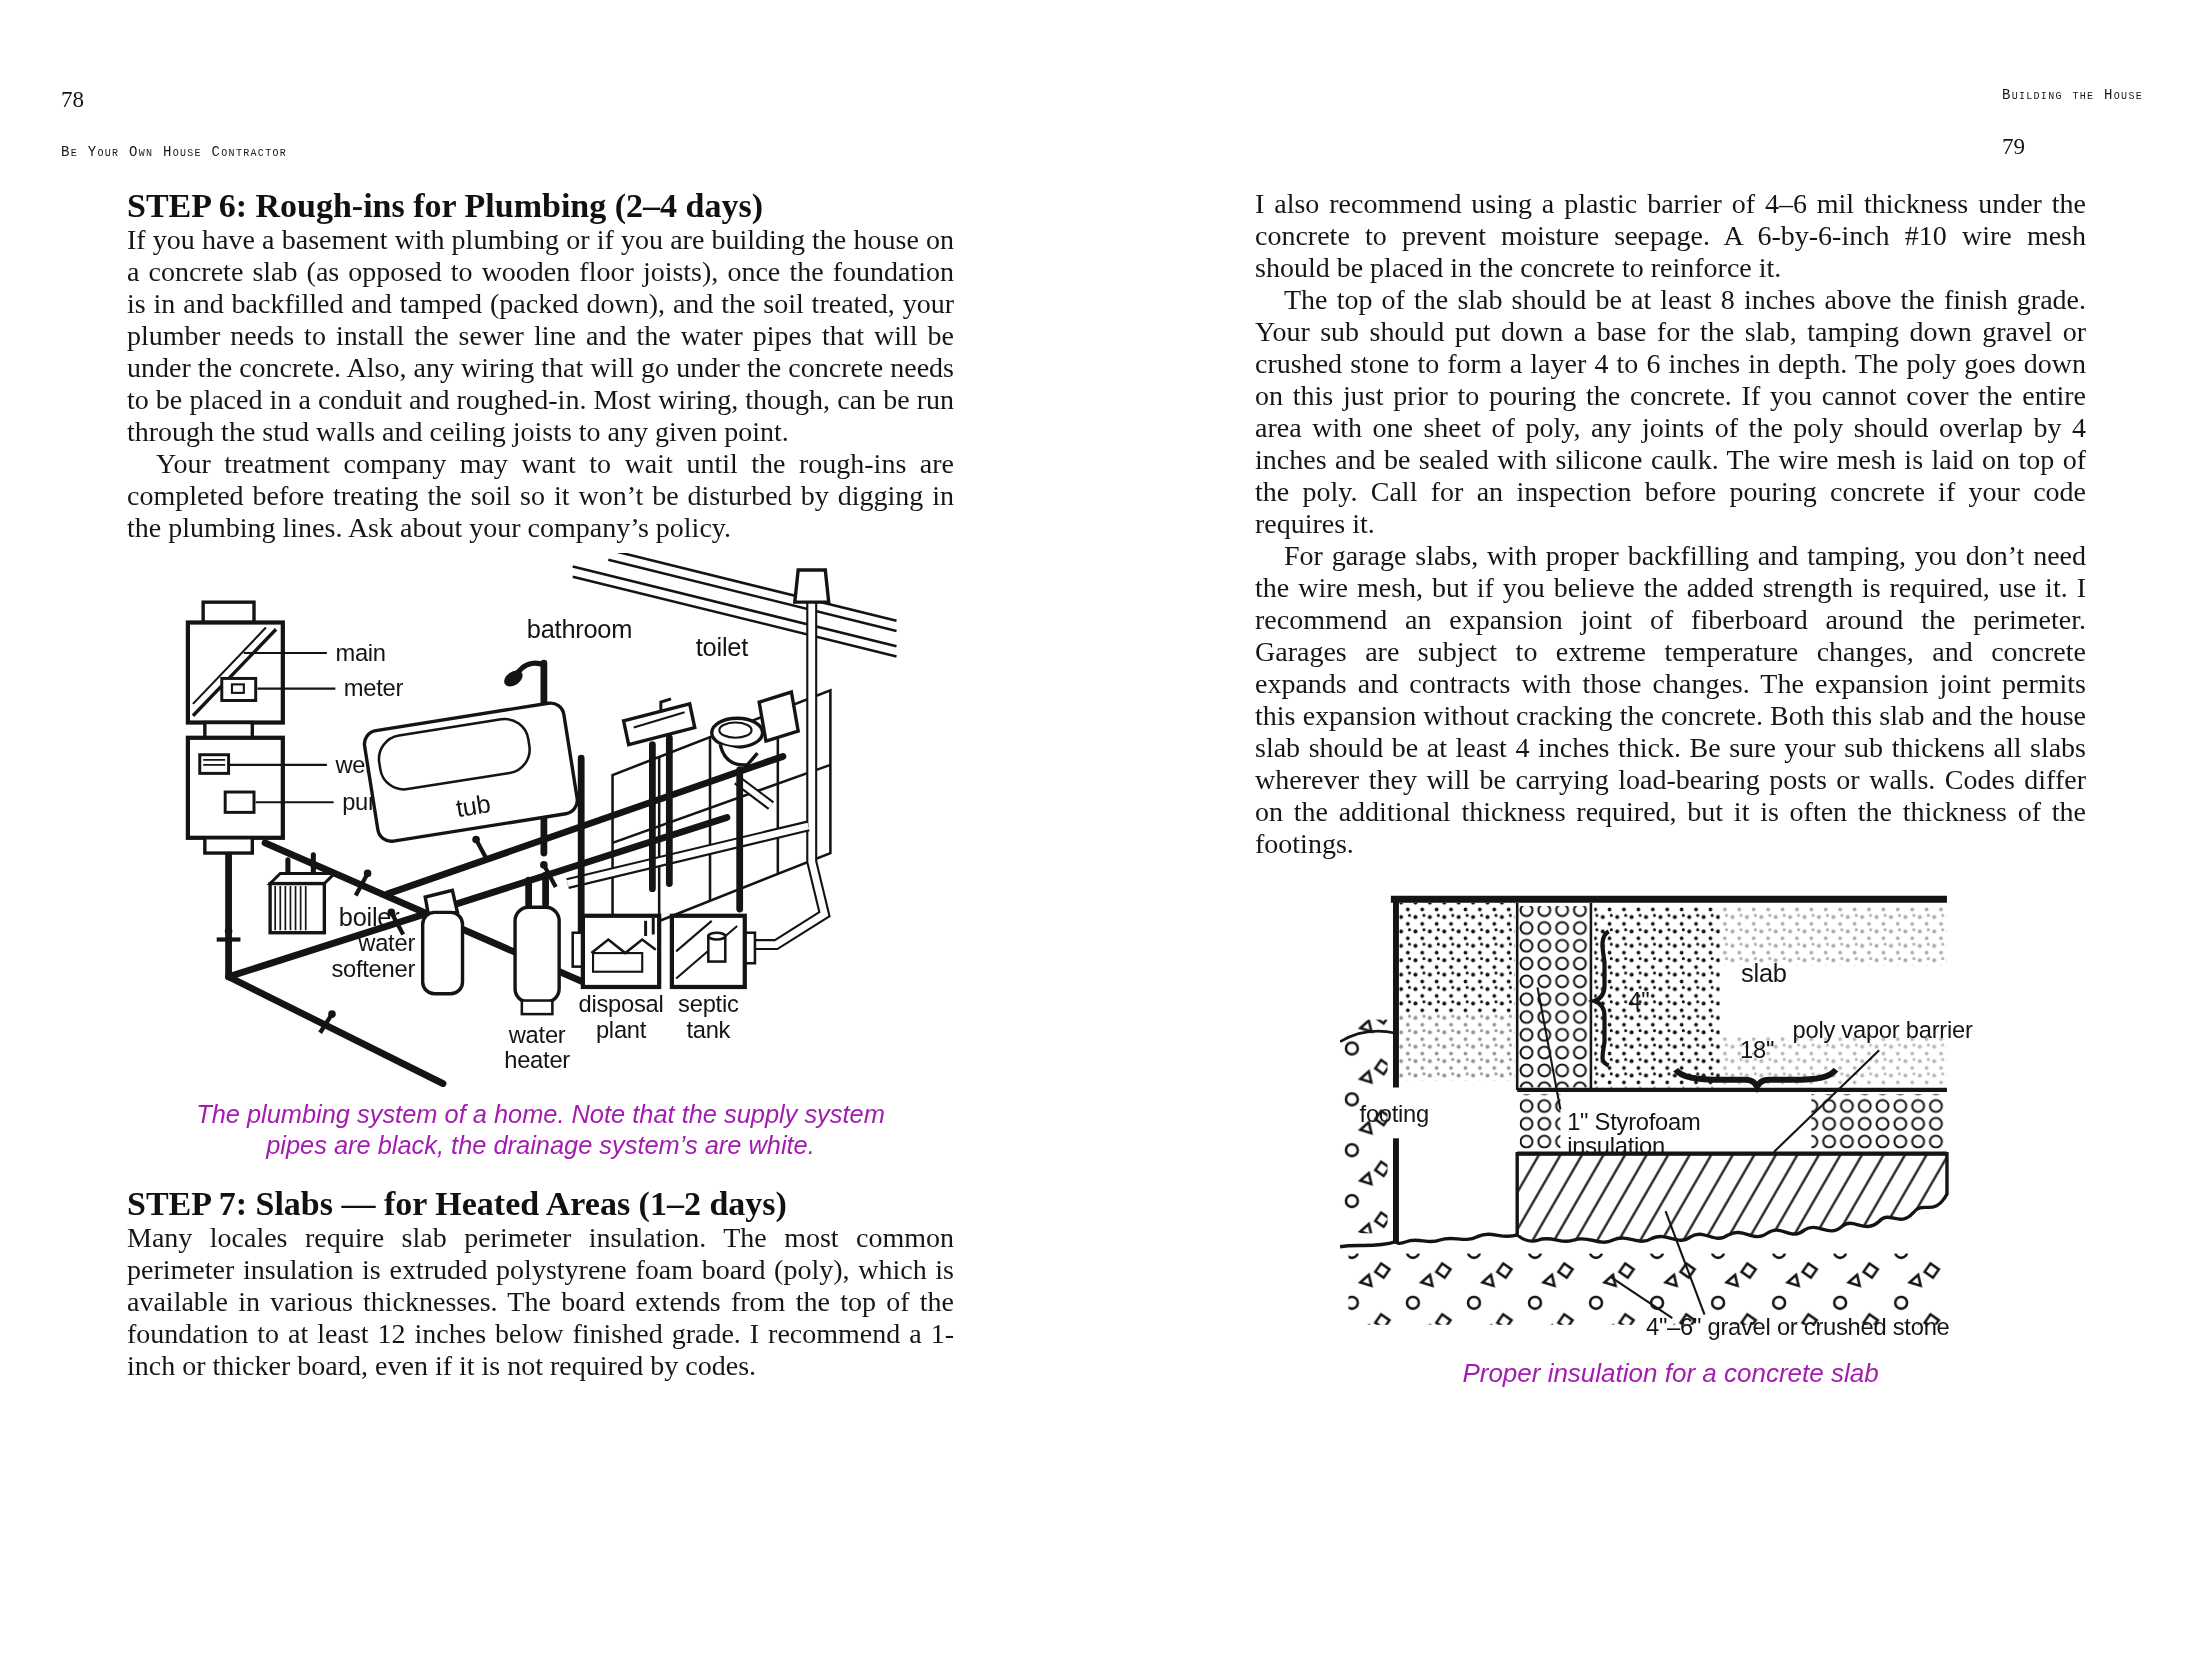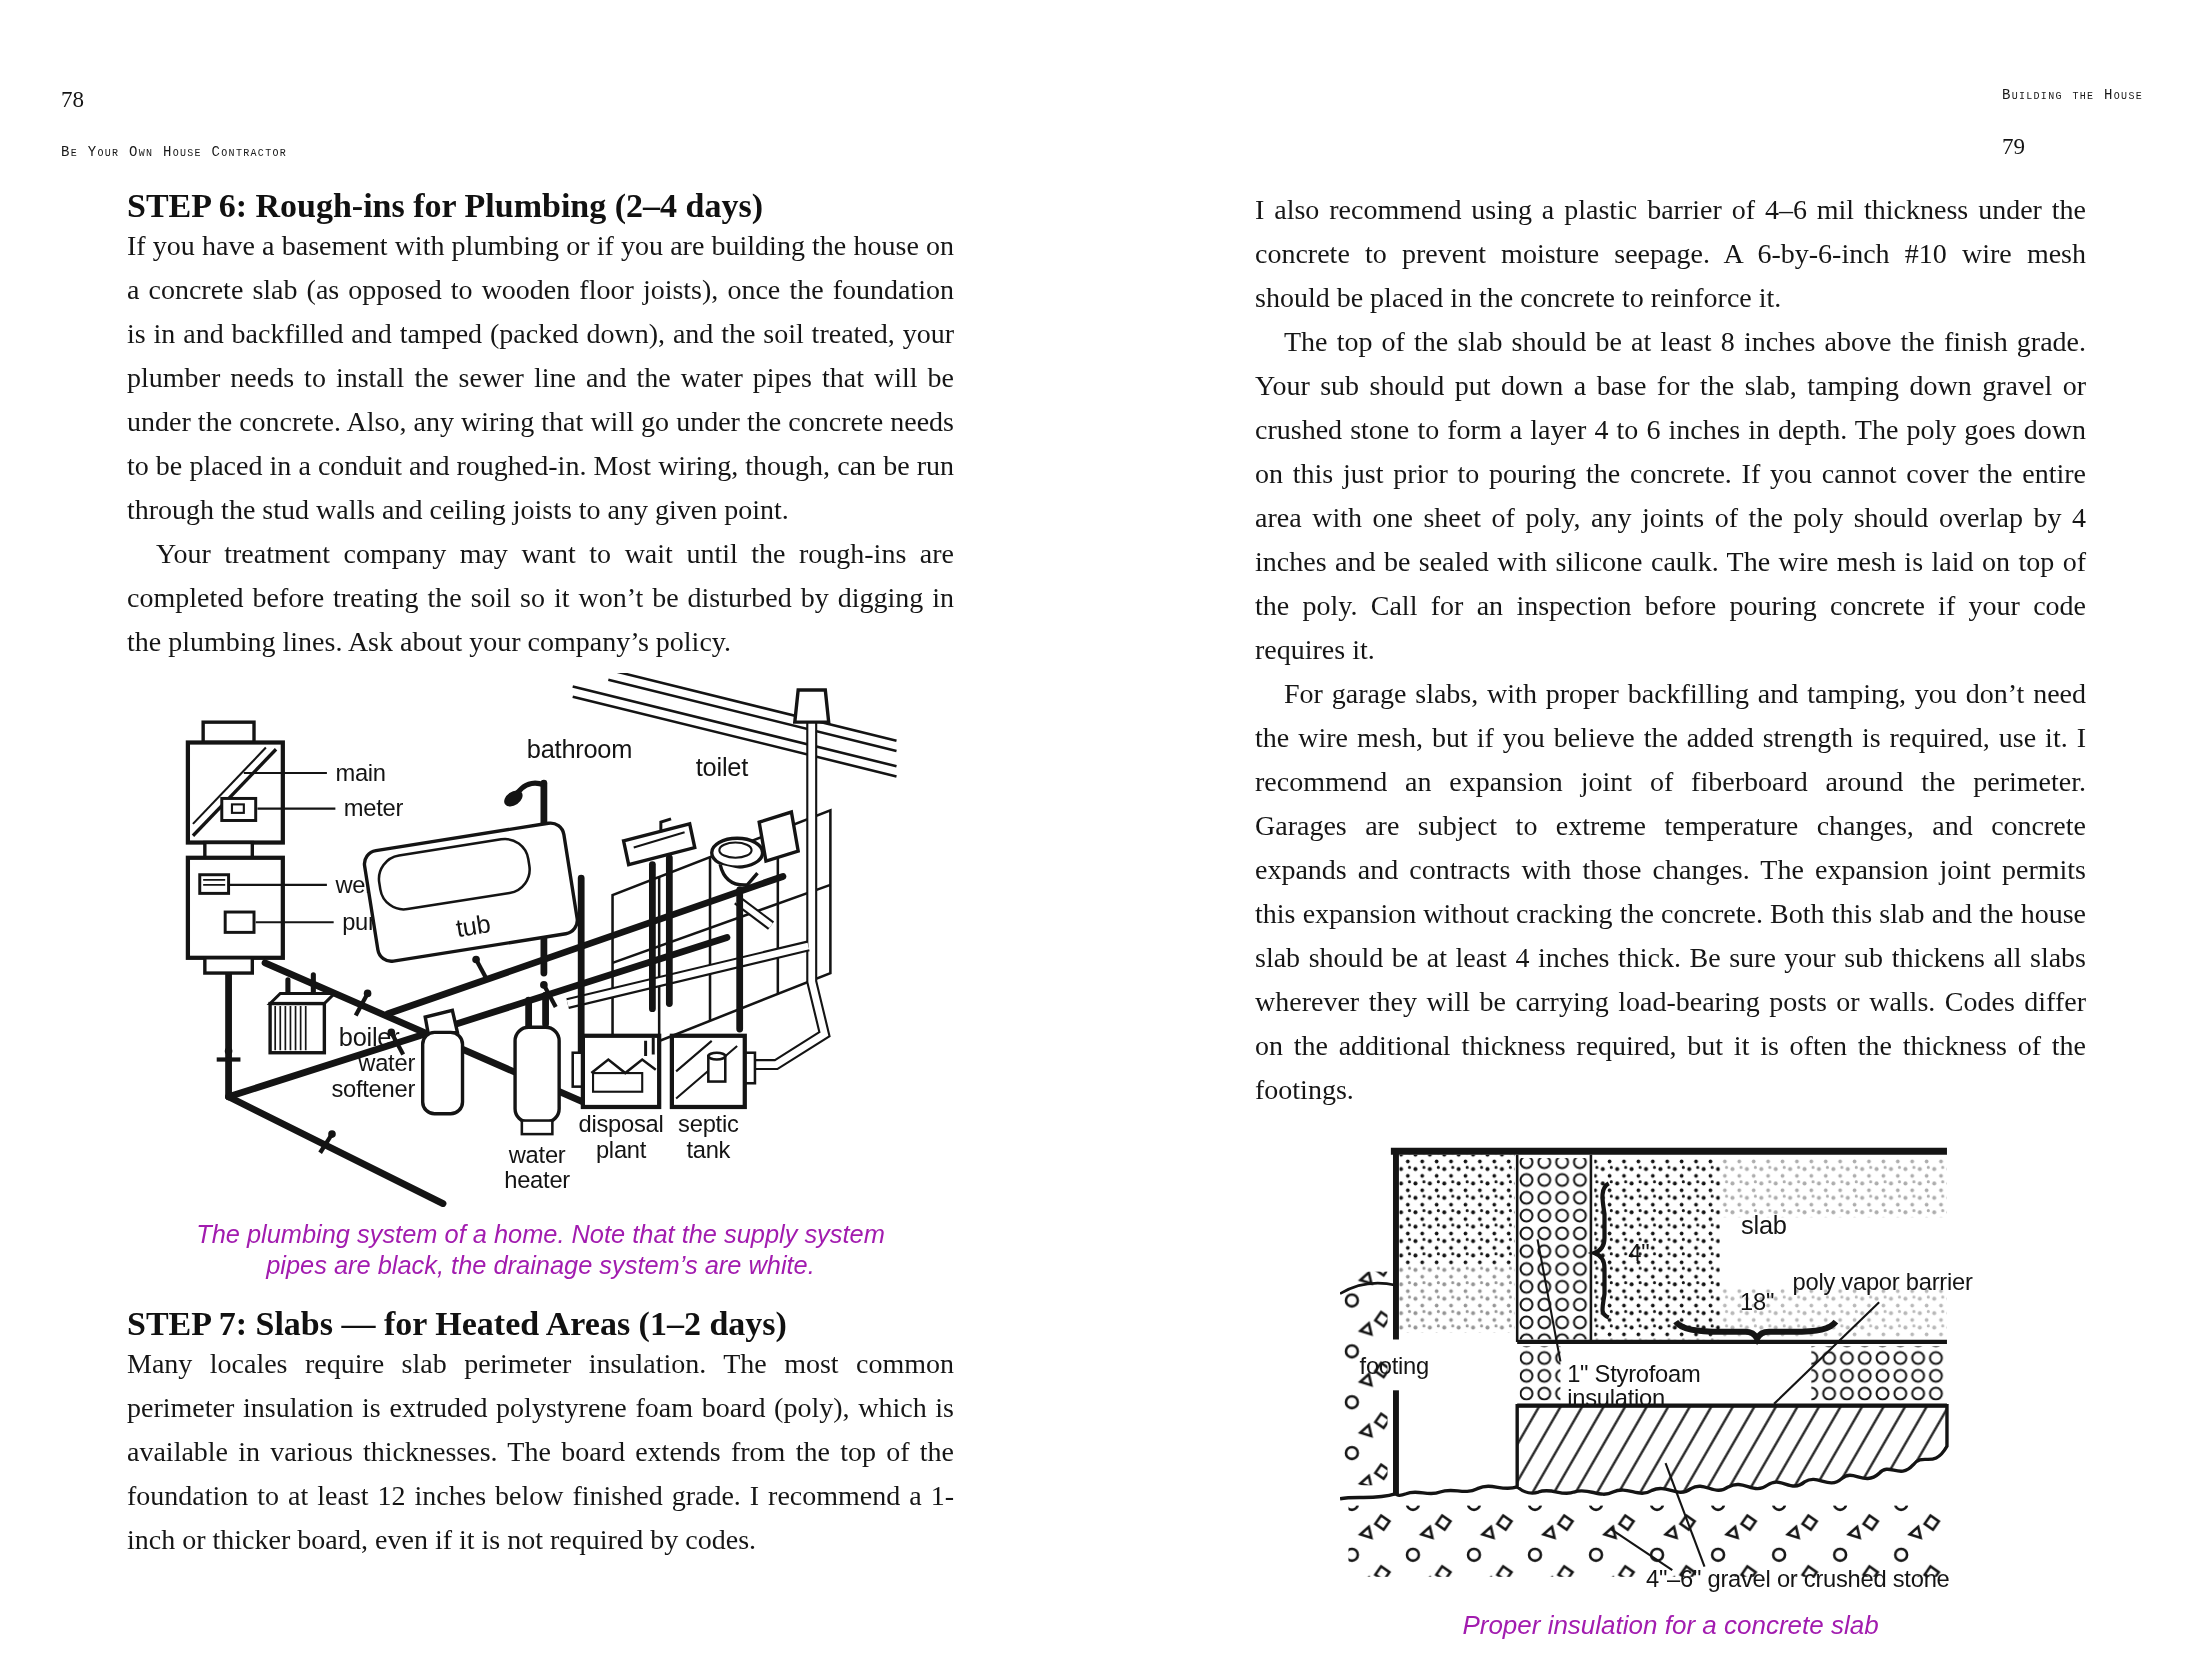--- a/index.html
+++ b/index.html
@@ -17,21 +17,21 @@
   }
   .col{position:absolute;top:188px;}
   .col.leftcol{left:127px;width:827px;}
   .col.rightcol{left:1255px;width:831px;}
   .step-heading{
     font-family:"Liberation Serif",serif;font-size:34px;font-weight:700;
     line-height:36px;margin:0;color:#111;
   }
   .step-heading.second{margin-top:25.4px;}
   .jp{
-    font-size:28px;line-height:44px;text-align:justify;margin:0;color:#161616;
+    font-size:28px;line-height:32px;text-align:justify;margin:0;color:#161616;
   }
   .jp.indent{text-indent:29px;}
   .figure{margin-top:8.5px;text-align:center;}
   .figure svg{display:block;}
   .plumbing-svg{margin:0 auto;}
   .slab-svg{margin-left:85px;}
   .figcaption{
     font-family:"Liberation Sans",sans-serif;font-style:italic;
     font-size:25.4px;line-height:31px;text-align:center;color:#a21caf;
     max-width:704px;margin:12px auto 0 auto;

